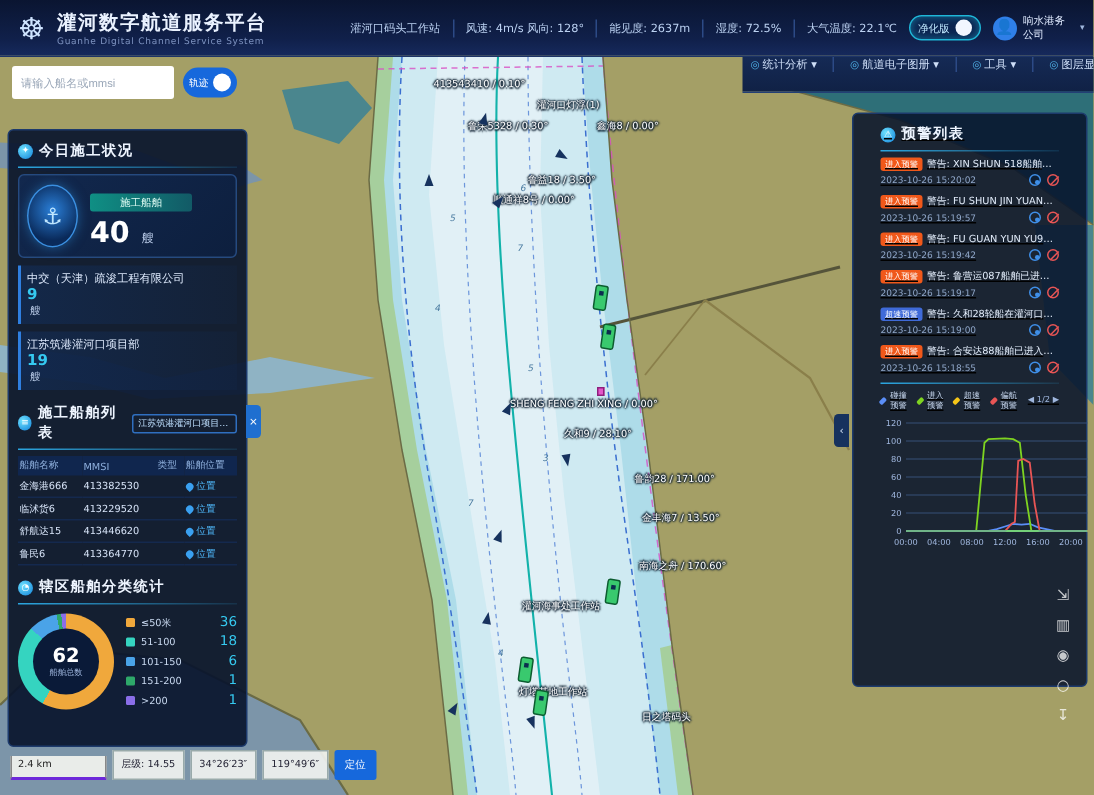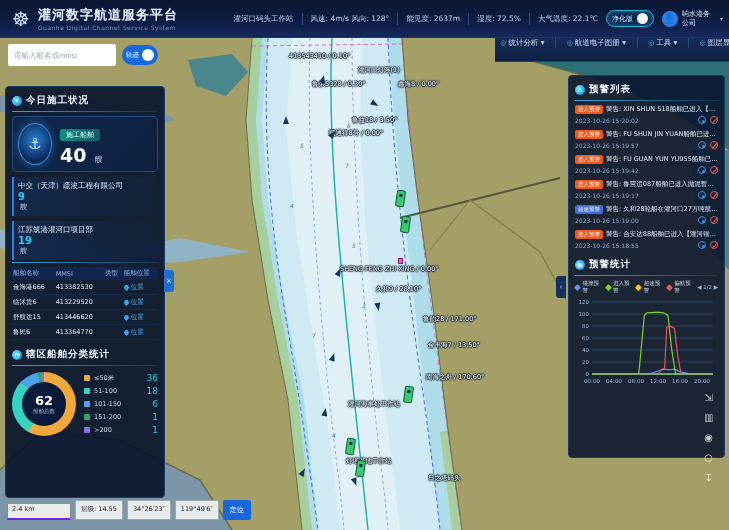--- a/index.html
+++ b/index.html
@@ -51,21 +51,21 @@
   
   .panel { position:absolute; background:rgba(8,20,44,0.92); border:1px solid #1d3a6c; border-radius:4px; z-index:10; }
   .left-panel { left:5px; top:86px; width:160px; height:412px; padding:4px 6px; overflow:hidden; }
   .sec-title { display:flex; align-items:center; gap:4px; padding:3px 0 2px; }
   .sec-ic { width:10px; height:10px; border-radius:50%; background:radial-gradient(circle at 35% 35%,#6fe3ff,#0f7fd8); color:#fff; font-size:6px; text-align:center; line-height:10px; }
   .sec-txt { font-size:9.5px; font-weight:bold; color:#eef5ff; letter-spacing:1px; }
   .sec-line { height:1px; background:linear-gradient(90deg,#2ba6e0,#2ba6e022); margin:2px 0 4px; }
 
   .ship-card { display:flex; align-items:center; gap:8px; background:linear-gradient(135deg,#12284e,#0d1f3e); border:1px solid #254a80; border-radius:4px; padding:5px; }
   .ship-oval { width:34px; height:42px; border-radius:50%; background:radial-gradient(circle at 50% 40%,#2a7fd8,#0a2a5a 70%); border:1px solid #3a8fe0; display:flex; align-items:center; justify-content:center; font-size:15px; color:#bfe6ff; box-shadow:0 0 8px #2a8fe080; }
-  .ship-card .badge { display:inline-block; font-size:7px; color:#dffcf4; background:linear-gradient(90deg,#0f8f84,#125a66); padding:1px 6px; border-radius:2px; }
+  .ship-card .badge { display:inline-block; font-size:7px; color:#dffcf4; background:linear-gradient(90deg,#0f8f84,#125a66); padding:1px 20px; border-radius:2px; }
   .big-num { font-size:19px; font-weight:bold; color:#fff; }
   .big-unit { font-size:8px; color:#b9cbe8; margin-left:3px; }
 
   .company-row { display:flex; margin-top:5px; background:linear-gradient(90deg,#13305e88,#13305e22); border-left:2px solid #2f7fe0; padding:4px 4px;flex-direction:column; }
   .company-name { font-size:7.5px; color:#dce8fb; flex:1; }
   .company-count { font-size:10px; color:#35c9f0; font-weight:bold; }
   .company-unit { font-size:7px; color:#b9cbe8; margin-left:2px; }
 
   .filter-chip { margin-left:auto; font-size:6px; color:#bfe0ff; border:1px solid #2f6fc0; border-radius:2px; padding:1px 3px; max-width:72px; white-space:nowrap; overflow:hidden; text-overflow:ellipsis; cursor:pointer; }
   table.vtable { width:100%; border-collapse:collapse; }
@@ -79,21 +79,21 @@
   .donut-hole { position:absolute; left:10px; top:10px; width:44px; height:44px; border-radius:50%; background:#0a1a38; display:flex; flex-direction:column; align-items:center; justify-content:center; }
   .donut-hole .dv { font-size:13px; font-weight:bold; color:#fff; }
   .donut-hole .dl { font-size:5.5px; color:#9fb6dd; }
   .legend { flex:1; }
   .legend-row { display:flex; align-items:center; gap:4px; margin:3px 0; }
   .legend-sq { width:6px; height:6px; border-radius:1px; }
   .legend-lb { font-size:6.5px; color:#c9d9f0; flex:1; }
   .legend-val { font-size:9px; color:#35c9f0; }
 
   
-  .right-panel { left:568px; top:75px; width:157px; height:383px; padding:4px 6px; background:rgba(8,20,44,0.88); }
+  .right-panel { left:568px; top:75px; width:157px; height:383px; padding:4px 18px; background:rgba(8,20,44,0.88);text-decoration:underline; }
   .warn-item { margin:4px 0 6px; }
   .warn-l1 { display:flex; align-items:center; gap:3px; }
   .warn-badge { font-size:5.5px; color:#fff; padding:1px 3px; border-radius:2px; white-space:nowrap; }
   .warn-text { font-size:6.5px; color:#e3edfb; white-space:nowrap; overflow:hidden; text-overflow:ellipsis; flex:1; }
   .warn-l2 { display:flex; align-items:center; margin-top:2px; }
   .warn-time { font-size:6px; color:#8fa6c8; flex:1; }
   .w-ic { width:8px; height:8px; border-radius:50%; margin-left:4px; position:relative; cursor:pointer; }
   .w-ic.blue { border:1px solid #3f8fe8; } .w-ic.blue:after { content:""; position:absolute; left:2.5px; top:2.5px; width:3px; height:3px; border-radius:50%; background:#3f8fe8; }
   .w-ic.red { border:1px solid #e85555; } .w-ic.red:after { content:""; position:absolute; left:-0.5px; top:3px; width:8px; height:1px; background:#e85555; transform:rotate(-45deg); }
 
@@ -273,20 +273,25 @@
     <span class="company-count">9</span>
     <span class="company-unit">艘</span>
         </div>
         <div class="company-row">
           <span class="company-name">江苏筑港灌河口项目部</span>
     <span class="company-count">19</span>
     <span class="company-unit">艘</span>
         </div>
       </div>
 
+    <div class="sec-title" style="margin-top:6px;">
+      <span class="sec-ic">≡</span>
+      <span class="sec-txt">施工船舶列表</span>
+      <span class="filter-chip"><span>江苏筑港灌河口项目部</span> ∨</span>
+    </div>
     <div class="sec-line"></div>
     <table class="vtable">
       <thead>
           <tr id="vcols">
             <th>船舶名称</th>
             <th>MMSI</th>
             <th>类型</th>
             <th>船舶位置</th>
           </tr>
         </thead>
@@ -441,24 +446,20 @@
        <span class="warn-text">警告: 合安达88船舶已进入【灌河锚地】…</span>
      </div>
      <div class="warn-l2">
        <span class="warn-time">2023-10-26 15:18:55</span>
        <span class="w-ic blue"></span>
        <span class="w-ic red"></span>
      </div>
         </div>
       </div>
 
-    <div class="sec-title" style="margin-top:4px;">
-      <span class="sec-ic">▤</span>
-      <span class="sec-txt">预警统计</span>
-    </div>
     <div class="sec-line"></div>
     <div class="legend2" id="line-legend">
         <span class="dia" style="background:#5b8ff9"></span>
     <span>碰撞预警</span>
         <span class="dia" style="background:#7ed321"></span>
     <span>进入预警</span>
         <span class="dia" style="background:#f5c518"></span>
     <span>超速预警</span>
         <span class="dia" style="background:#e85555"></span>
     <span>偏航预警</span>

